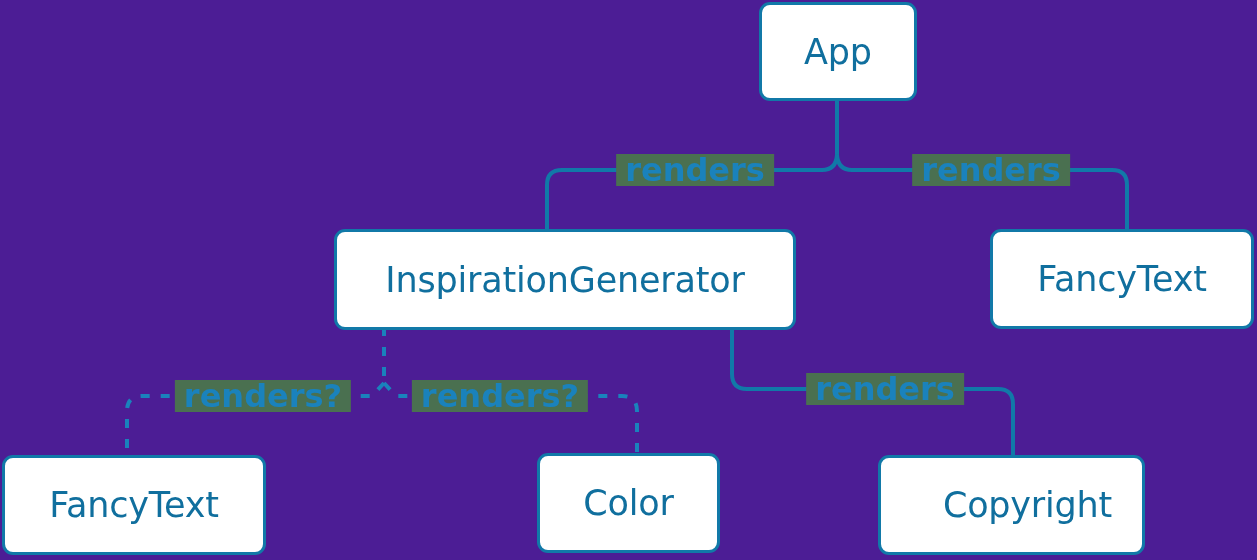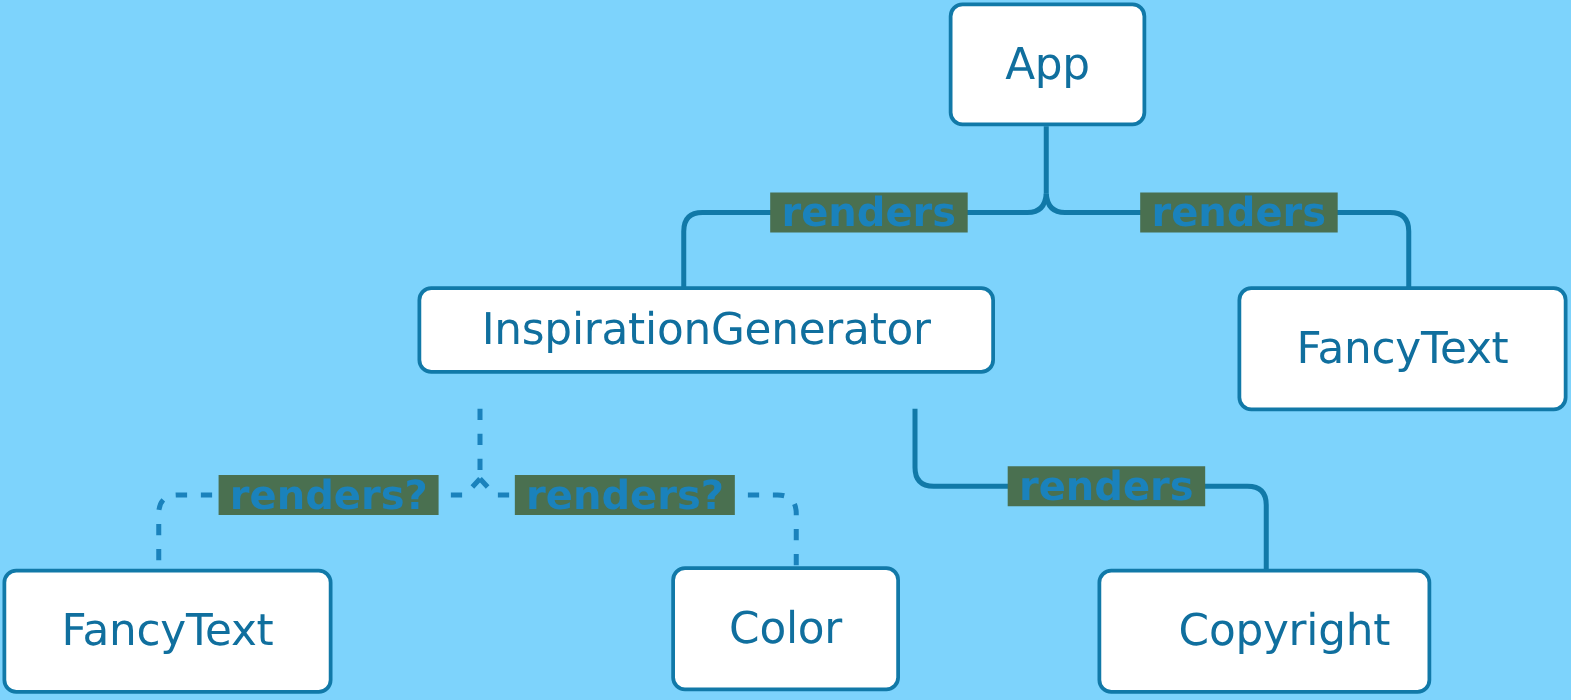--- a/index.html
+++ b/index.html
@@ -10,21 +10,21 @@
     width: 1257px;
     height: 560px;
     background: #4a7050;
     font-family: "DejaVu Sans", sans-serif;
     overflow: hidden;
   }
   #diagram {
     position: relative;
     width: 1257px;
     height: 560px;
-    background: #7dd3fc;
+    background: #4c1d95;
   }
   #edges {
     position: absolute;
     left: 0;
     top: 0;
     width: 1257px;
     height: 560px;
   }
   .node {
     position: absolute;
@@ -74,21 +74,21 @@
 
     <path d="M 384 383 L 372 396 L 142 396 Q 127 396 127 411 L 127 456" fill="none" stroke="#1a82bc" stroke-width="4" stroke-dasharray="9 11" stroke-linecap="butt"></path>
 
     <path d="M 384 383 L 396 396 L 622 396 Q 637 396 637 411 L 637 454" fill="none" stroke="#1a82bc" stroke-width="4" stroke-dasharray="9 11" stroke-linecap="butt"></path>
   </svg>
 
   <div class="node" style="left:759px; top:2px; width:158px; height:99px;">
     <span>App</span>
   </div>
 
-  <div class="node" style="left:334px; top:229px; width:462px; height:70px;">
+  <div class="node" style="left:334px; top:229px; width:462px; height:101px;">
     <span>InspirationGenerator</span>
   </div>
 
   <div class="node" style="left:990px; top:229px; width:264px; height:100px;">
     <span>FancyText</span>
   </div>
 
   <div class="node" style="left:2px; top:455px; width:264px; height:100px;">
     <span>FancyText</span>
   </div>

